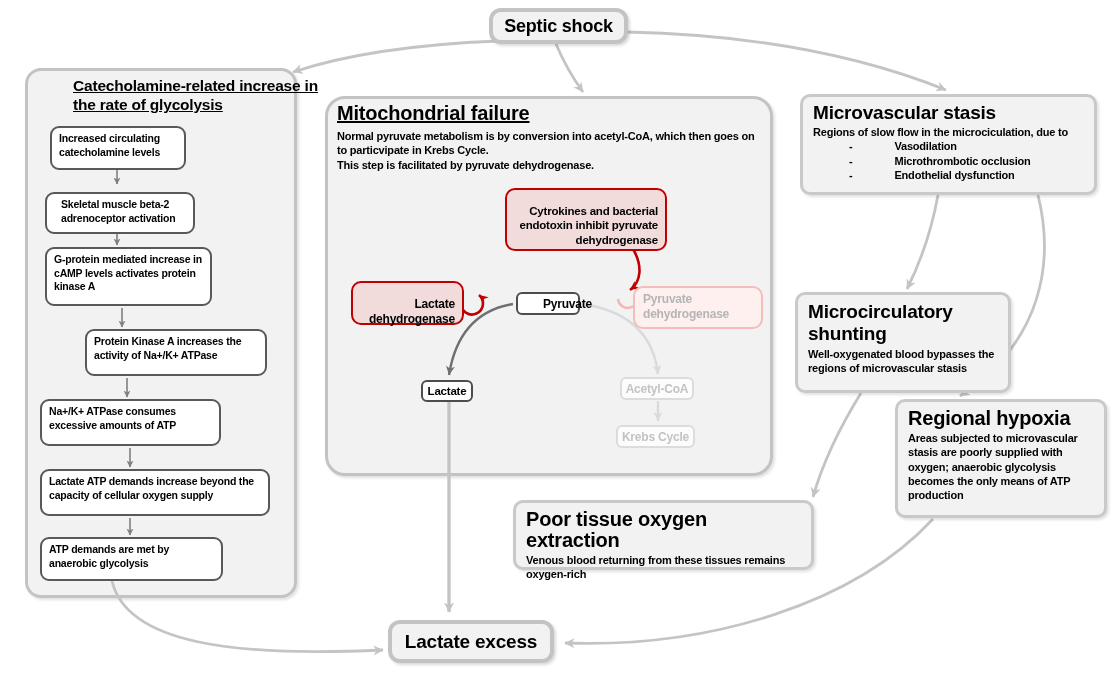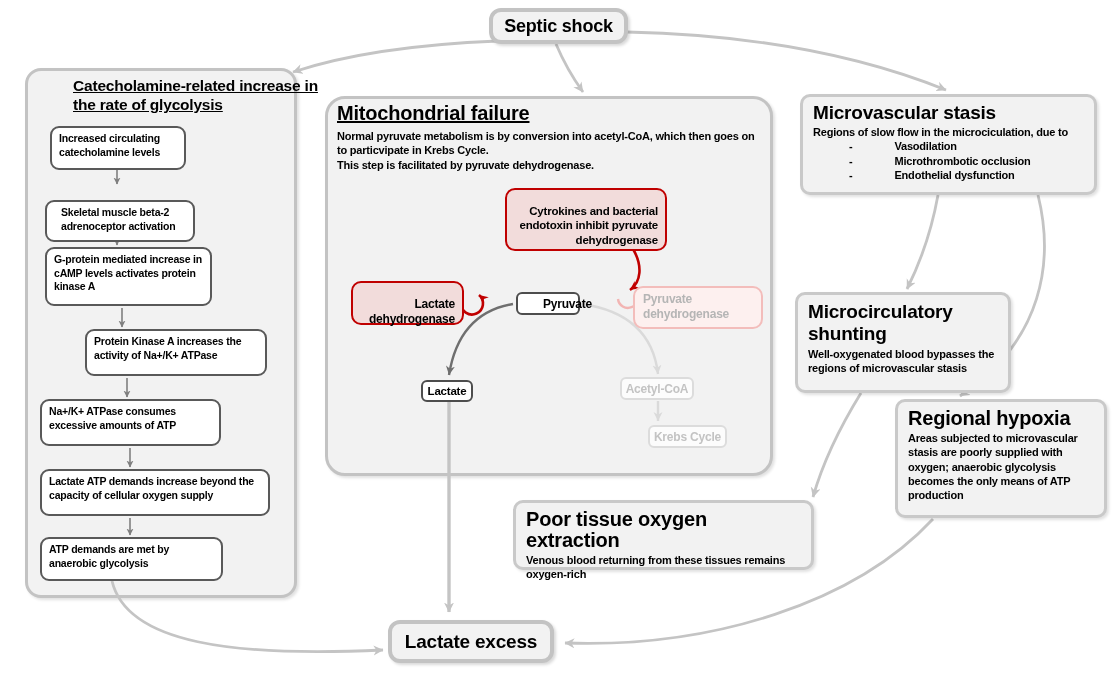--- a/index.html
+++ b/index.html
@@ -92,39 +92,39 @@
     </g>
     <path d="M 618 299 A 10 10 0 1 0 636 292" fill="none" stroke="#f2b5b3" stroke-width="2.4" marker-end="url(#mP)"></path>
   </svg>
 
   <div class="node terminal" style="left:489px;top:8px;width:139px;height:36px;font-size:18px;">
     <span>Septic shock</span>
   </div>
 
   <div class="panel-title underlined" style="left:32px;top:76px;width:260px;font-size:15.5px;line-height:1.25;margin-left:41px;">Catecholamine-related increase in the rate of glycolysis</div>
   <div class="chain-box" style="left:50px;top:126px;width:136px;height:44px;">Increased circulating catecholamine levels</div>
-  <div class="chain-box" style="left:45px;top:200px;width:150px;height:42px;padding-left:14px;">Skeletal muscle beta-2 adrenoceptor activation</div>
+  <div class="chain-box" style="left:45px;top:192px;width:150px;height:42px;padding-left:14px;">Skeletal muscle beta-2 adrenoceptor activation</div>
   <div class="chain-box" style="left:45px;top:247px;width:167px;height:59px;">G-protein mediated increase in cAMP levels activates protein kinase A</div>
   <div class="chain-box" style="left:40px;top:329px;width:182px;height:47px;margin-left:45px;">Protein Kinase A increases the activity of Na+/K+ ATPase</div>
   <div class="chain-box" style="left:40px;top:399px;width:181px;height:47px;">Na+/K+ ATPase consumes excessive amounts of ATP</div>
   <div class="chain-box" style="left:40px;top:469px;width:230px;height:47px;">Lactate ATP demands increase beyond the capacity of cellular oxygen supply</div>
   <div class="chain-box" style="left:40px;top:537px;width:183px;height:44px;">ATP demands are met by anaerobic glycolysis</div>
 
   <div class="panel-title underlined" style="left:337px;top:102px;font-size:20px;">Mitochondrial failure</div>
   <div class="panel-title" style="left:337px;top:129px;width:424px;font-size:11px;line-height:1.3;">
     <div>Normal pyruvate metabolism is by conversion into acetyl-CoA, which then goes on to particvipate in Krebs Cycle.</div>
     <div>This step is facilitated by pyruvate dehydrogenase.</div>
   </div>
   <div class="node red-box" style="left:505px;top:188px;width:162px;height:63px;">Cytrokines and bacterial endotoxin inhibit pyruvate dehydrogenase</div>
   <div class="node red-box" style="left:351px;top:281px;width:113px;height:44px;font-size:12px;">Lactate dehydrogenase</div>
   <div class="node faded-red-box" style="left:633px;top:286px;width:130px;height:43px;">Pyruvate dehydrogenase</div>
   <div class="node small-node" style="left:516px;top:292px;width:64px;height:23px;padding-left:39px;">Pyruvate</div>
   <div class="node small-node" style="left:421px;top:380px;width:52px;height:22px;font-size:11.5px;">Lactate</div>
   <div class="node faded-node" style="left:620px;top:377px;width:74px;height:23px;">Acetyl-CoA</div>
-  <div class="node faded-node" style="left:648px;top:425px;width:79px;height:23px;">Krebs Cycle</div>
+  <div class="node faded-node" style="left:616px;top:425px;width:79px;height:23px;">Krebs Cycle</div>
 
   <div class="node gray-card" style="left:800px;top:94px;width:297px;height:101px;">
     <div class="card-title">Microvascular stasis</div>
     <div class="card-body">Regions of slow flow in the microciculation, due to</div>
     <div class="card-body">
       <div class="cause-row">
         <span class="dash"></span>
         <span class="cause-label">Vasodilation</span>
       </div>
       <div class="cause-row">

